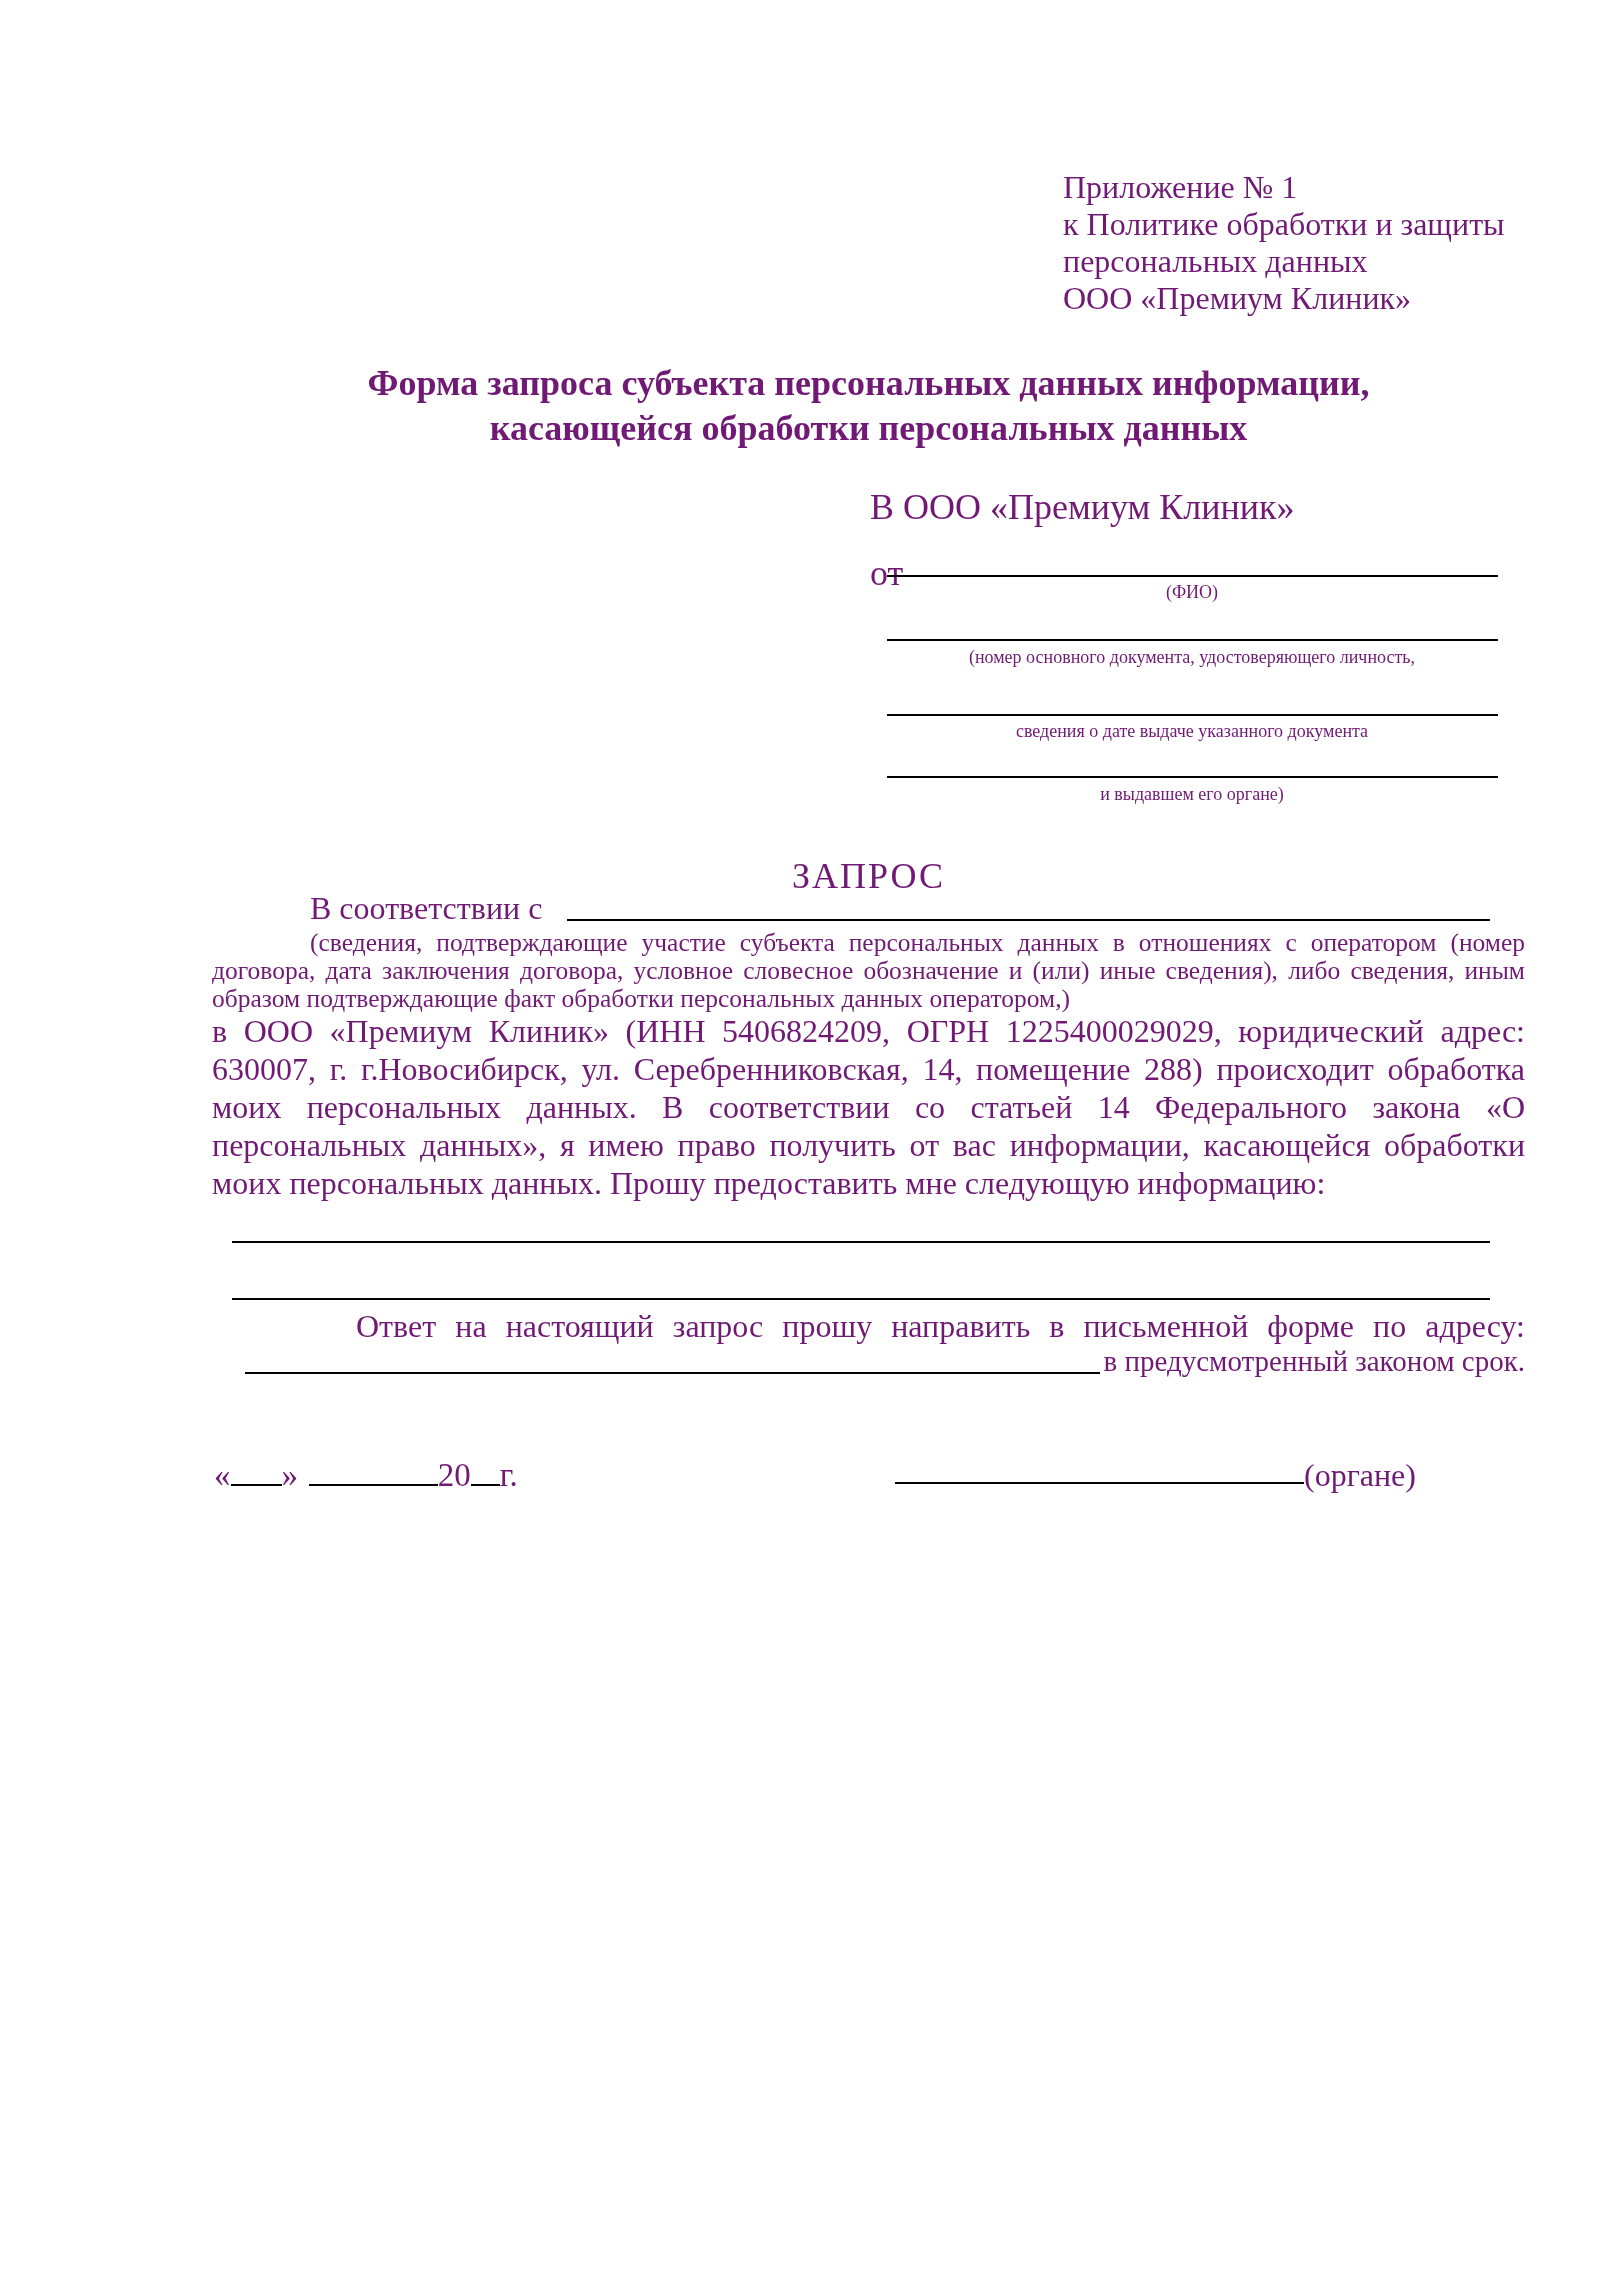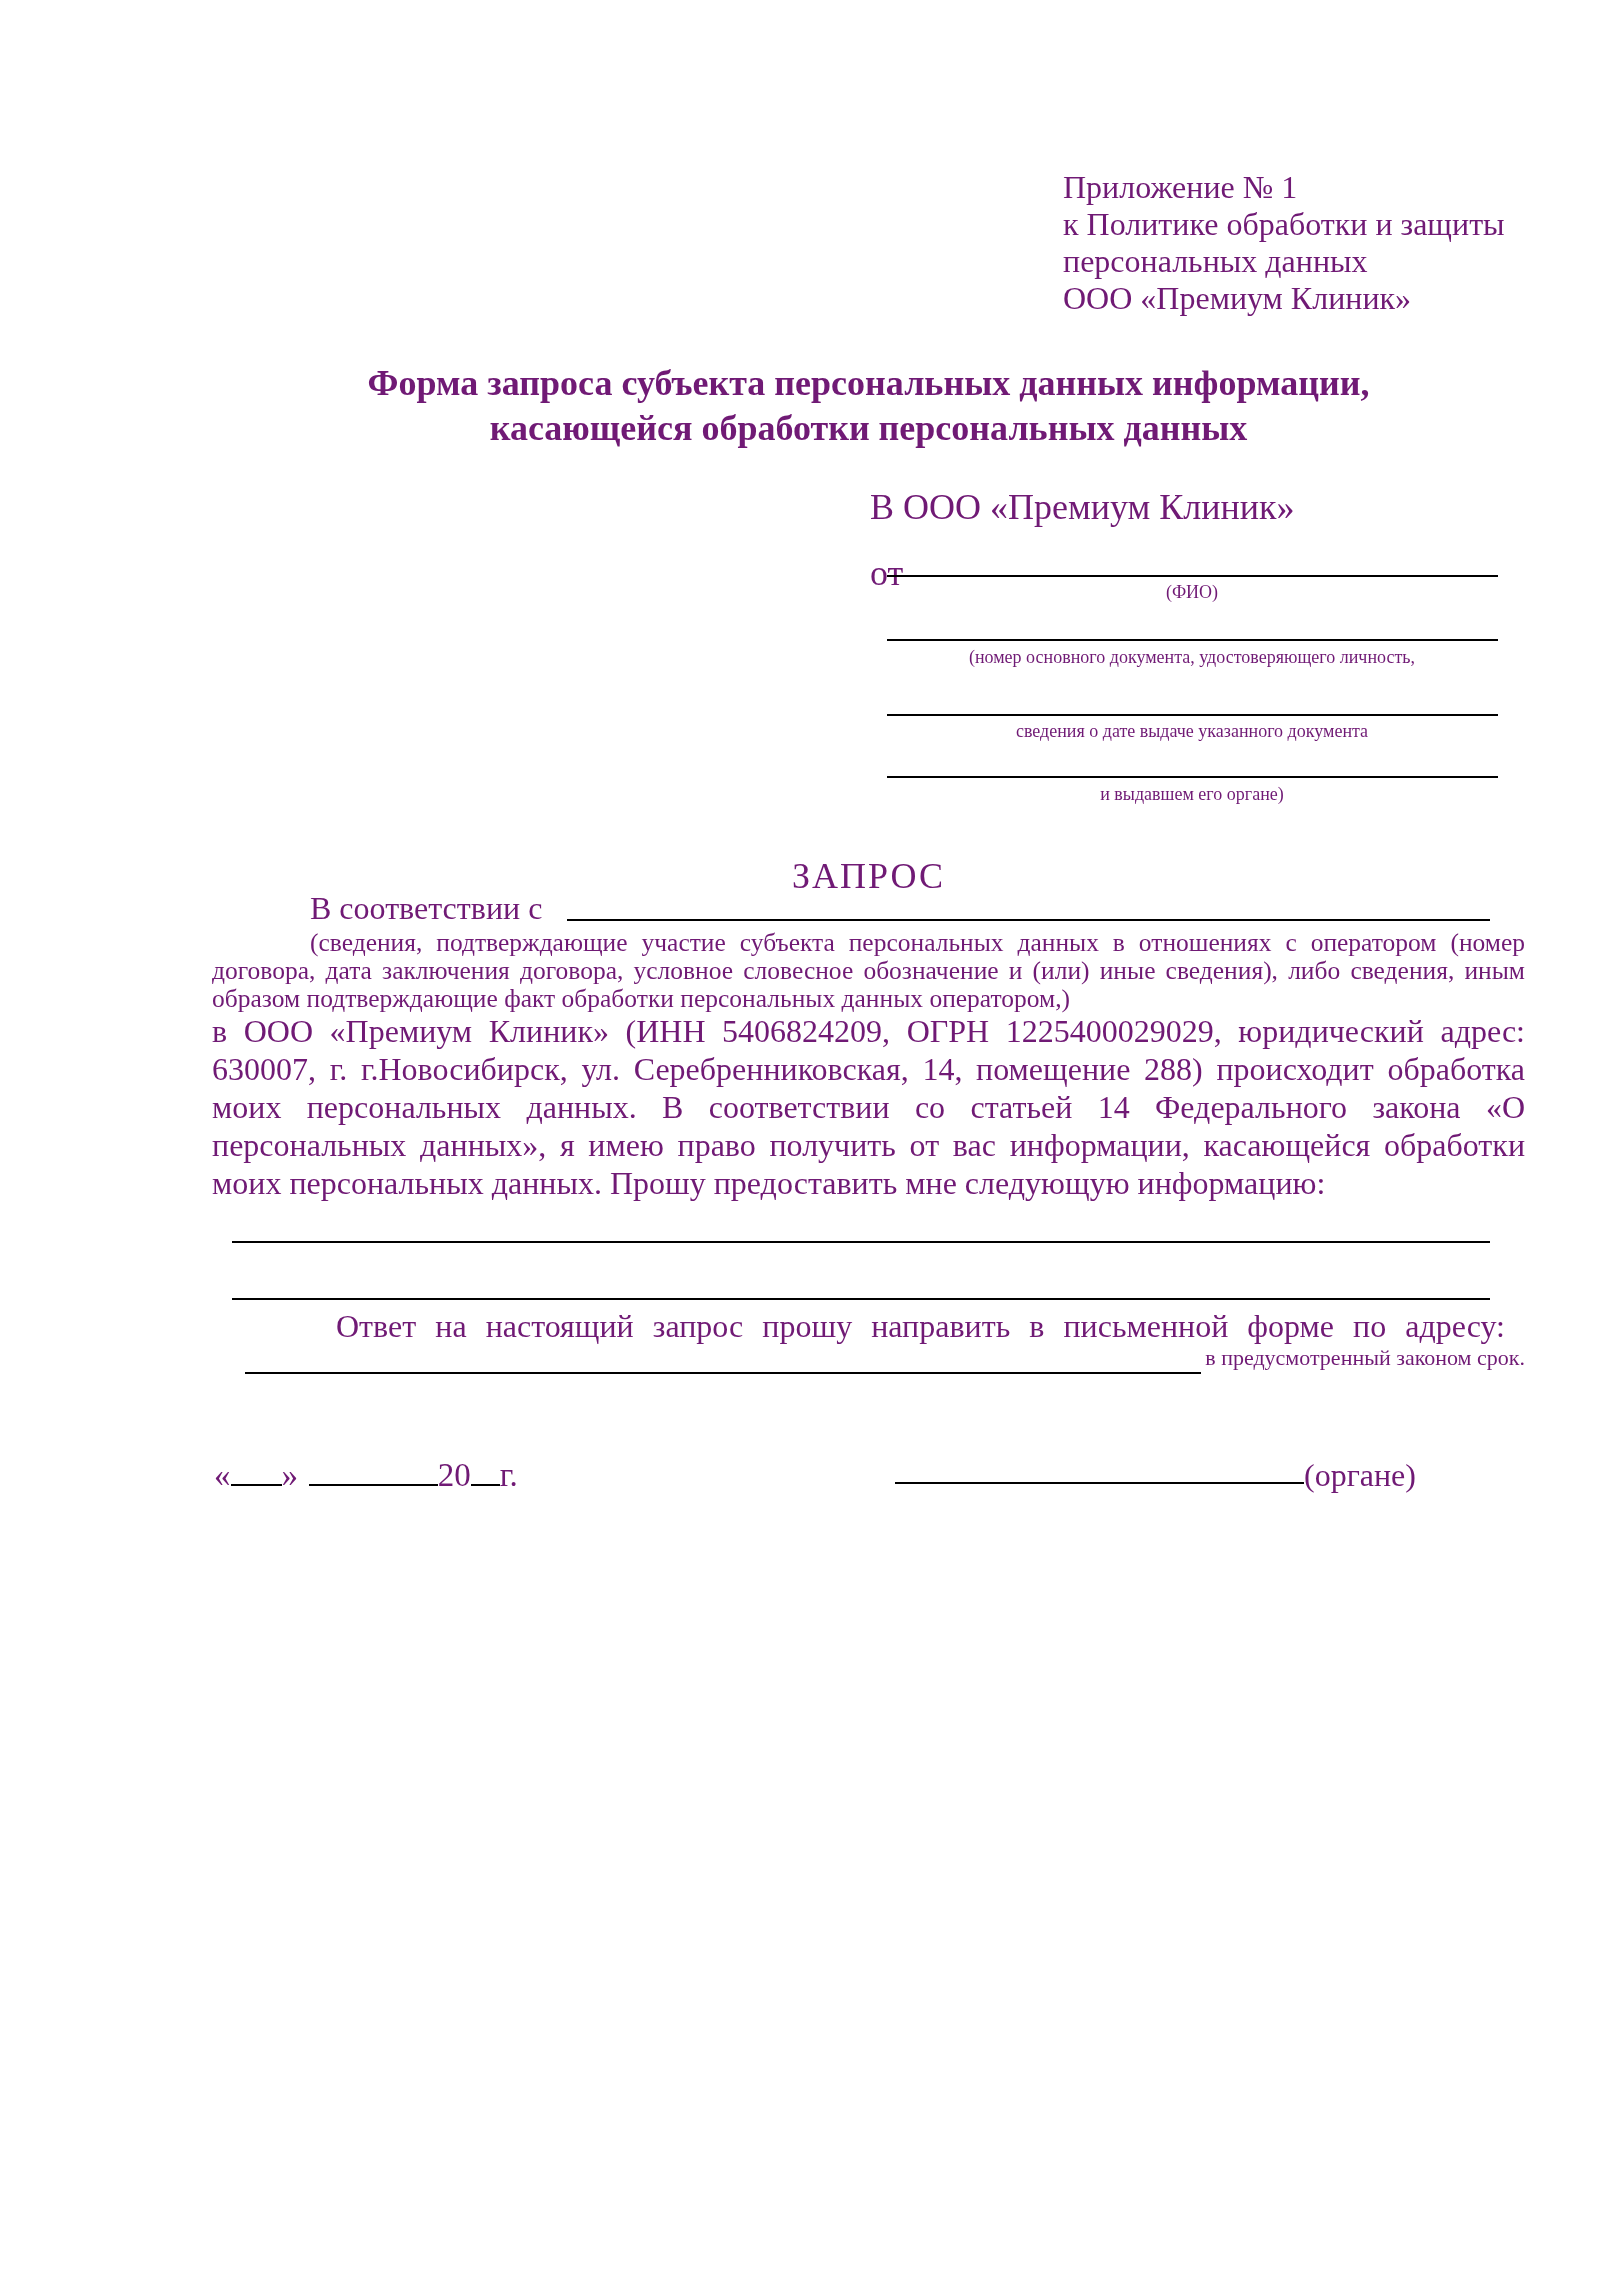--- a/index.html
+++ b/index.html
@@ -35,23 +35,23 @@
 
   .note-para { left: 212px; top: 929px; width: 1313px; font-size: 25.5px; line-height: 28px;
                text-align: justify; text-indent: 98px; }
 
   .body-para { left: 212px; top: 1012px; width: 1313px; font-size: 32px; line-height: 38px;
                text-align: justify; }
 
   .blank1 { left: 232px; top: 1241px; width: 1258px; }
   .blank2 { left: 232px; top: 1298px; width: 1258px; }
 
-  .reply-line1 { left: 336px; top: 1308px; width: 1169px; font-size: 32px;
+  .reply-line1 { left: 356px; top: 1308px; width: 1169px; font-size: 32px;
                  text-align: justify; text-align-last: justify; }
-  .reply-line2 { left: 245px; top: 1345px; width: 1280px; font-size: 22px;
+  .reply-line2 { left: 245px; top: 1345px; width: 1280px; font-size: 29px;
                  display: flex; align-items: flex-start; }
   .reply-line2 .u-fill { flex: 1 1 auto; height: 26.5px; border-bottom: 2.9px solid #000; margin-right: 3.9px; }
   .reply-line2 .reply-suffix { white-space: nowrap; }
 
   .date-group { left: 214px; top: 1457px; font-size: 33px; white-space: nowrap; }
   .u-seg { display: inline-block; border-bottom: 2.9px solid #000; height: 26.5px; vertical-align: baseline; }
   .u-day { width: 51px; }
   .u-month { width: 129px; margin-left: 10.8px; }
   .u-year { width: 29px; }
 

